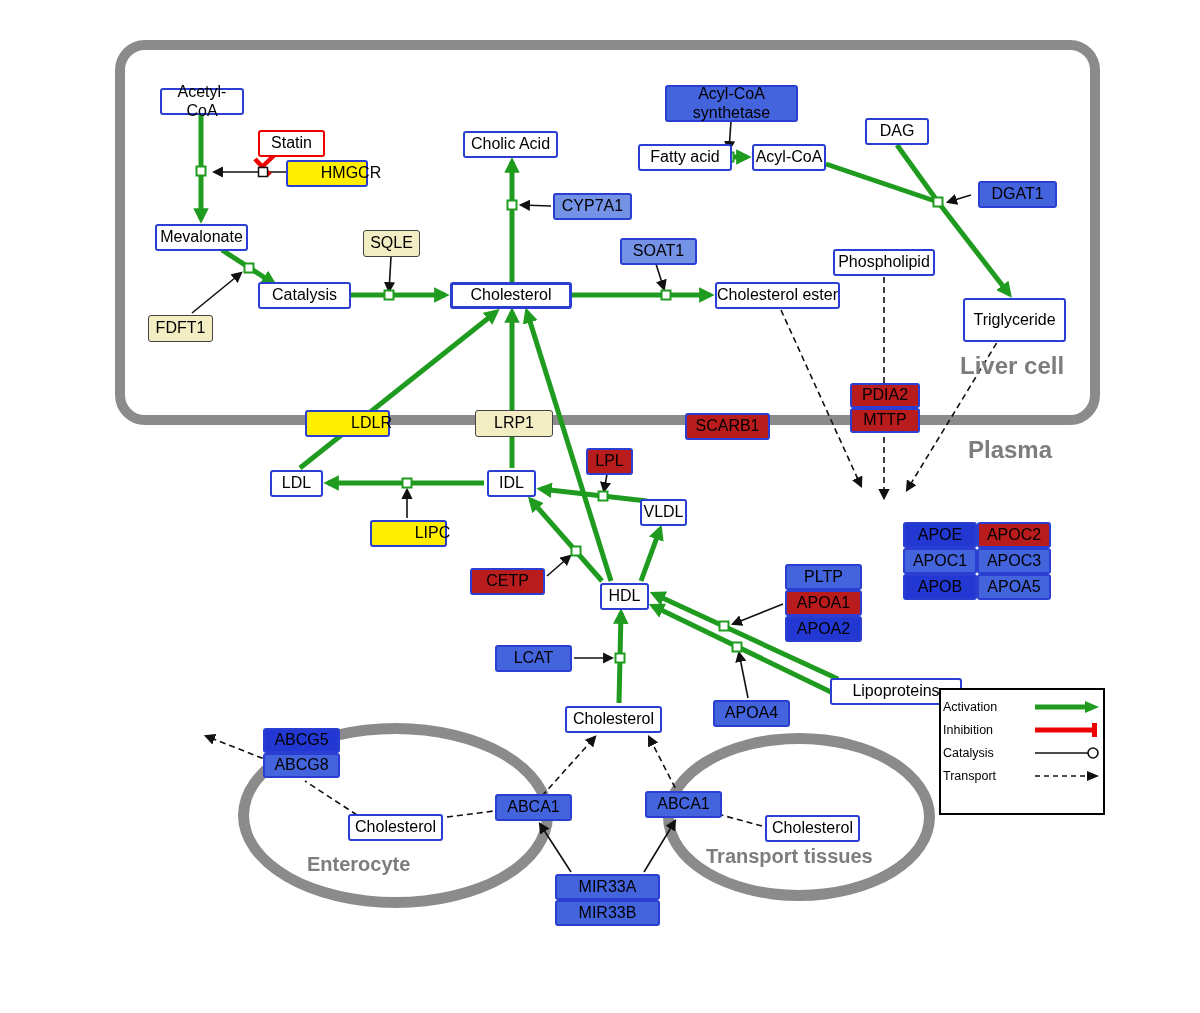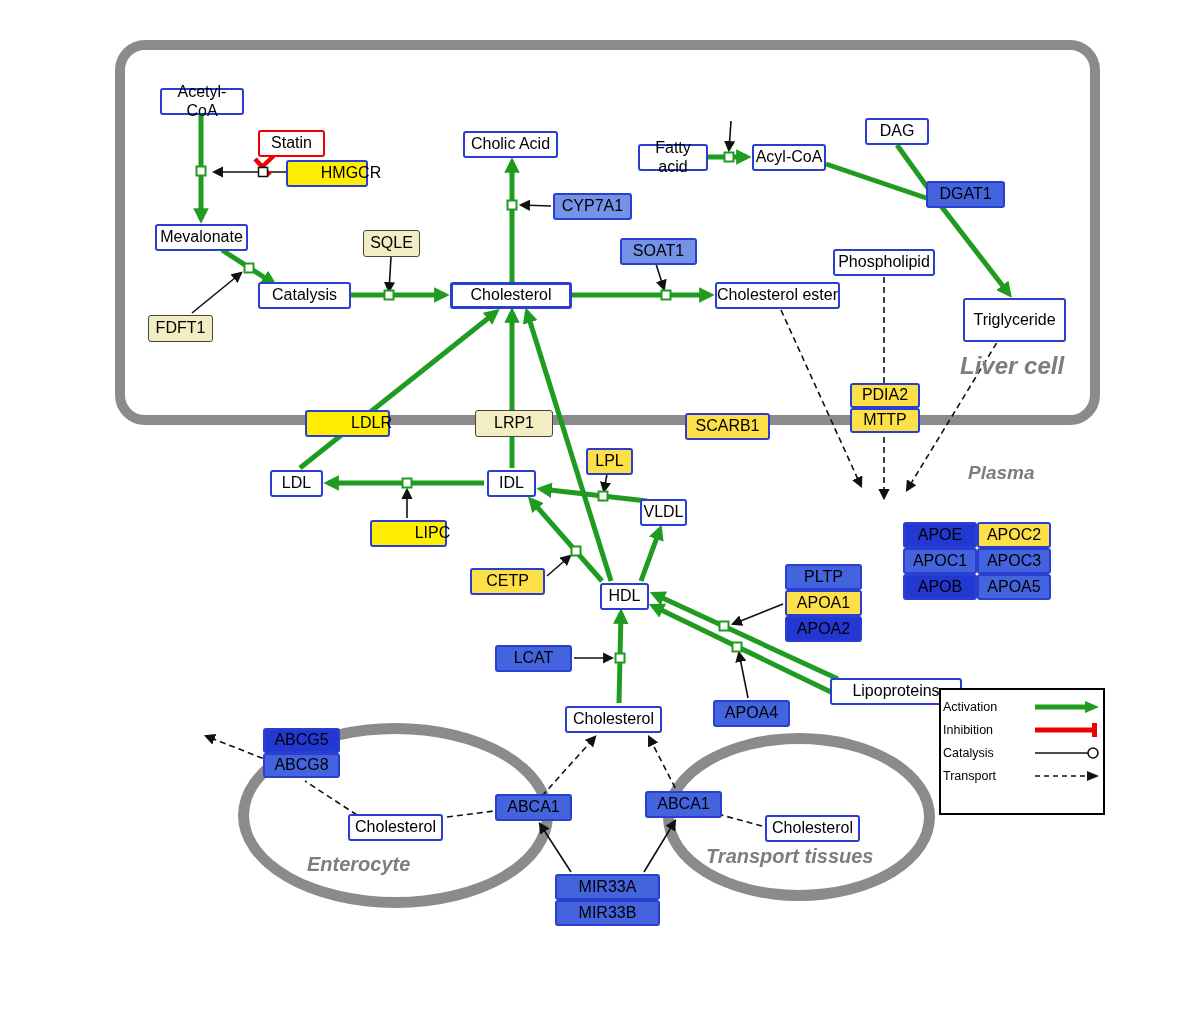--- a/index.html
+++ b/index.html
@@ -3,36 +3,36 @@
 <meta charset="utf-8">
 <style>
   html,body{margin:0;padding:0;background:#ffffff;}
   #canvas{position:relative;width:1200px;height:1013px;background:#ffffff;overflow:hidden;
           font-family:"Liberation Sans", sans-serif;color:#000;}
   
   .compartment{position:absolute;box-sizing:border-box;}
   #liver-cell{left:115px;top:40px;width:985px;height:385px;border:10px solid #8b8b8b;border-radius:30px;background:transparent;}
   #enterocyte{left:238px;top:723px;width:315px;height:185px;border:11px solid #8b8b8b;border-radius:50%;}
   #peripheral{left:663px;top:733px;width:272px;height:168px;border:11px solid #8b8b8b;border-radius:50%;}
-  .comp-label{position:absolute;font-weight:bold;color:#7d7d7d;white-space:nowrap;font-style:italic;}
+  .comp-label{position:absolute;font-weight:bold;color:#7d7d7d;white-space:nowrap;}
   #liver-label{left:960px;top:352px;font-size:24px;}
-  #plasma-label{left:968px;top:462px;font-size:19px;}
+  #plasma-label{left:968px;top:436px;font-size:24px;}
   #enterocyte-label{left:307px;top:853px;font-size:20px;}
   #peripheral-label{left:706px;top:845px;font-size:20px;}
   
   #edges{position:absolute;left:0;top:0;}
   
   .node{position:absolute;box-sizing:border-box;display:flex;align-items:center;justify-content:center;
         text-align:center;font-size:16px;line-height:1.15;border-radius:3px;background:#fff;
         border:2px solid #2a3fd1;}
   .node.thick{border-width:3px;}
   .node.redbox{border:2.5px solid #ee0000;margin-top:13px;}
   .node.yellow{background:#ffee00;padding-left:48px;}
   .node.paleyellow{background:#f2edc3;border:1.5px solid #444;}
-  .node.blue-l{background:#fde047;}
+  .node.blue-l{background:#b91c1c;}
   .node.blue-ml{background:#7493e6;}
   .node.blue-m{background:#4464de;}
   .node.blue-d{background:#2338d2;}
   
   #legend{position:absolute;left:939px;top:688px;width:166px;height:127px;background:#fff;
           border:2px solid #000;box-sizing:border-box;padding:5px 2px;}
   .legend-row{display:flex;align-items:center;justify-content:space-between;height:23px;}
   .legend-row span{font-size:12.5px;}
 </style>
 </head>
@@ -129,24 +129,25 @@
 
   <div class="comp-label" id="liver-label">Liver cell</div>
   <div class="comp-label" id="plasma-label">Plasma</div>
   <div class="comp-label" id="enterocyte-label">Enterocyte</div>
   <div class="comp-label" id="peripheral-label">Transport tissues</div>
 
   <div class="node" style="left:160px;top:88px;width:84px;height:27px">Acetyl-CoA</div>
   <div class="node redbox" style="left:258px;top:117px;width:67px;height:27px">Statin</div>
   <div class="node yellow" style="left:286px;top:160px;width:82px;height:27px">HMGCR</div>
   <div class="node" style="left:463px;top:131px;width:95px;height:27px">Cholic Acid</div>
-  <div class="node" style="left:638px;top:144px;width:70px;height:27px">Fatty acid</div>
+  <div class="node blue-m" style="left:665px;top:85px;width:133px;height:37px">Acyl-CoA synthetase</div>
+  <div class="node" style="left:638px;top:144px;width:94px;height:27px">Fatty acid</div>
   <div class="node" style="left:752px;top:144px;width:74px;height:27px">Acyl-CoA</div>
   <div class="node" style="left:865px;top:118px;width:64px;height:27px">DAG</div>
-  <div class="node blue-m" style="left:926px;top:181px;width:79px;height:27px">DGAT1</div>
+  <div class="node blue-m" style="left:978px;top:181px;width:79px;height:27px">DGAT1</div>
   <div class="node blue-ml" style="left:553px;top:193px;width:79px;height:27px">CYP7A1</div>
   <div class="node" style="left:155px;top:224px;width:93px;height:27px">Mevalonate</div>
   <div class="node paleyellow" style="left:363px;top:230px;width:57px;height:27px">SQLE</div>
   <div class="node blue-ml" style="left:620px;top:238px;width:77px;height:27px">SOAT1</div>
   <div class="node paleyellow" style="left:148px;top:315px;width:65px;height:27px">FDFT1</div>
   <div class="node" style="left:258px;top:282px;width:93px;height:27px">Catalysis</div>
   <div class="node thick" style="left:450px;top:282px;width:122px;height:27px">Cholesterol</div>
   <div class="node" style="left:715px;top:282px;width:125px;height:27px">Cholesterol ester</div>
   <div class="node" style="left:833px;top:249px;width:102px;height:27px">Phospholipid</div>
   <div class="node" style="left:963px;top:298px;width:103px;height:44px">Triglyceride</div>

